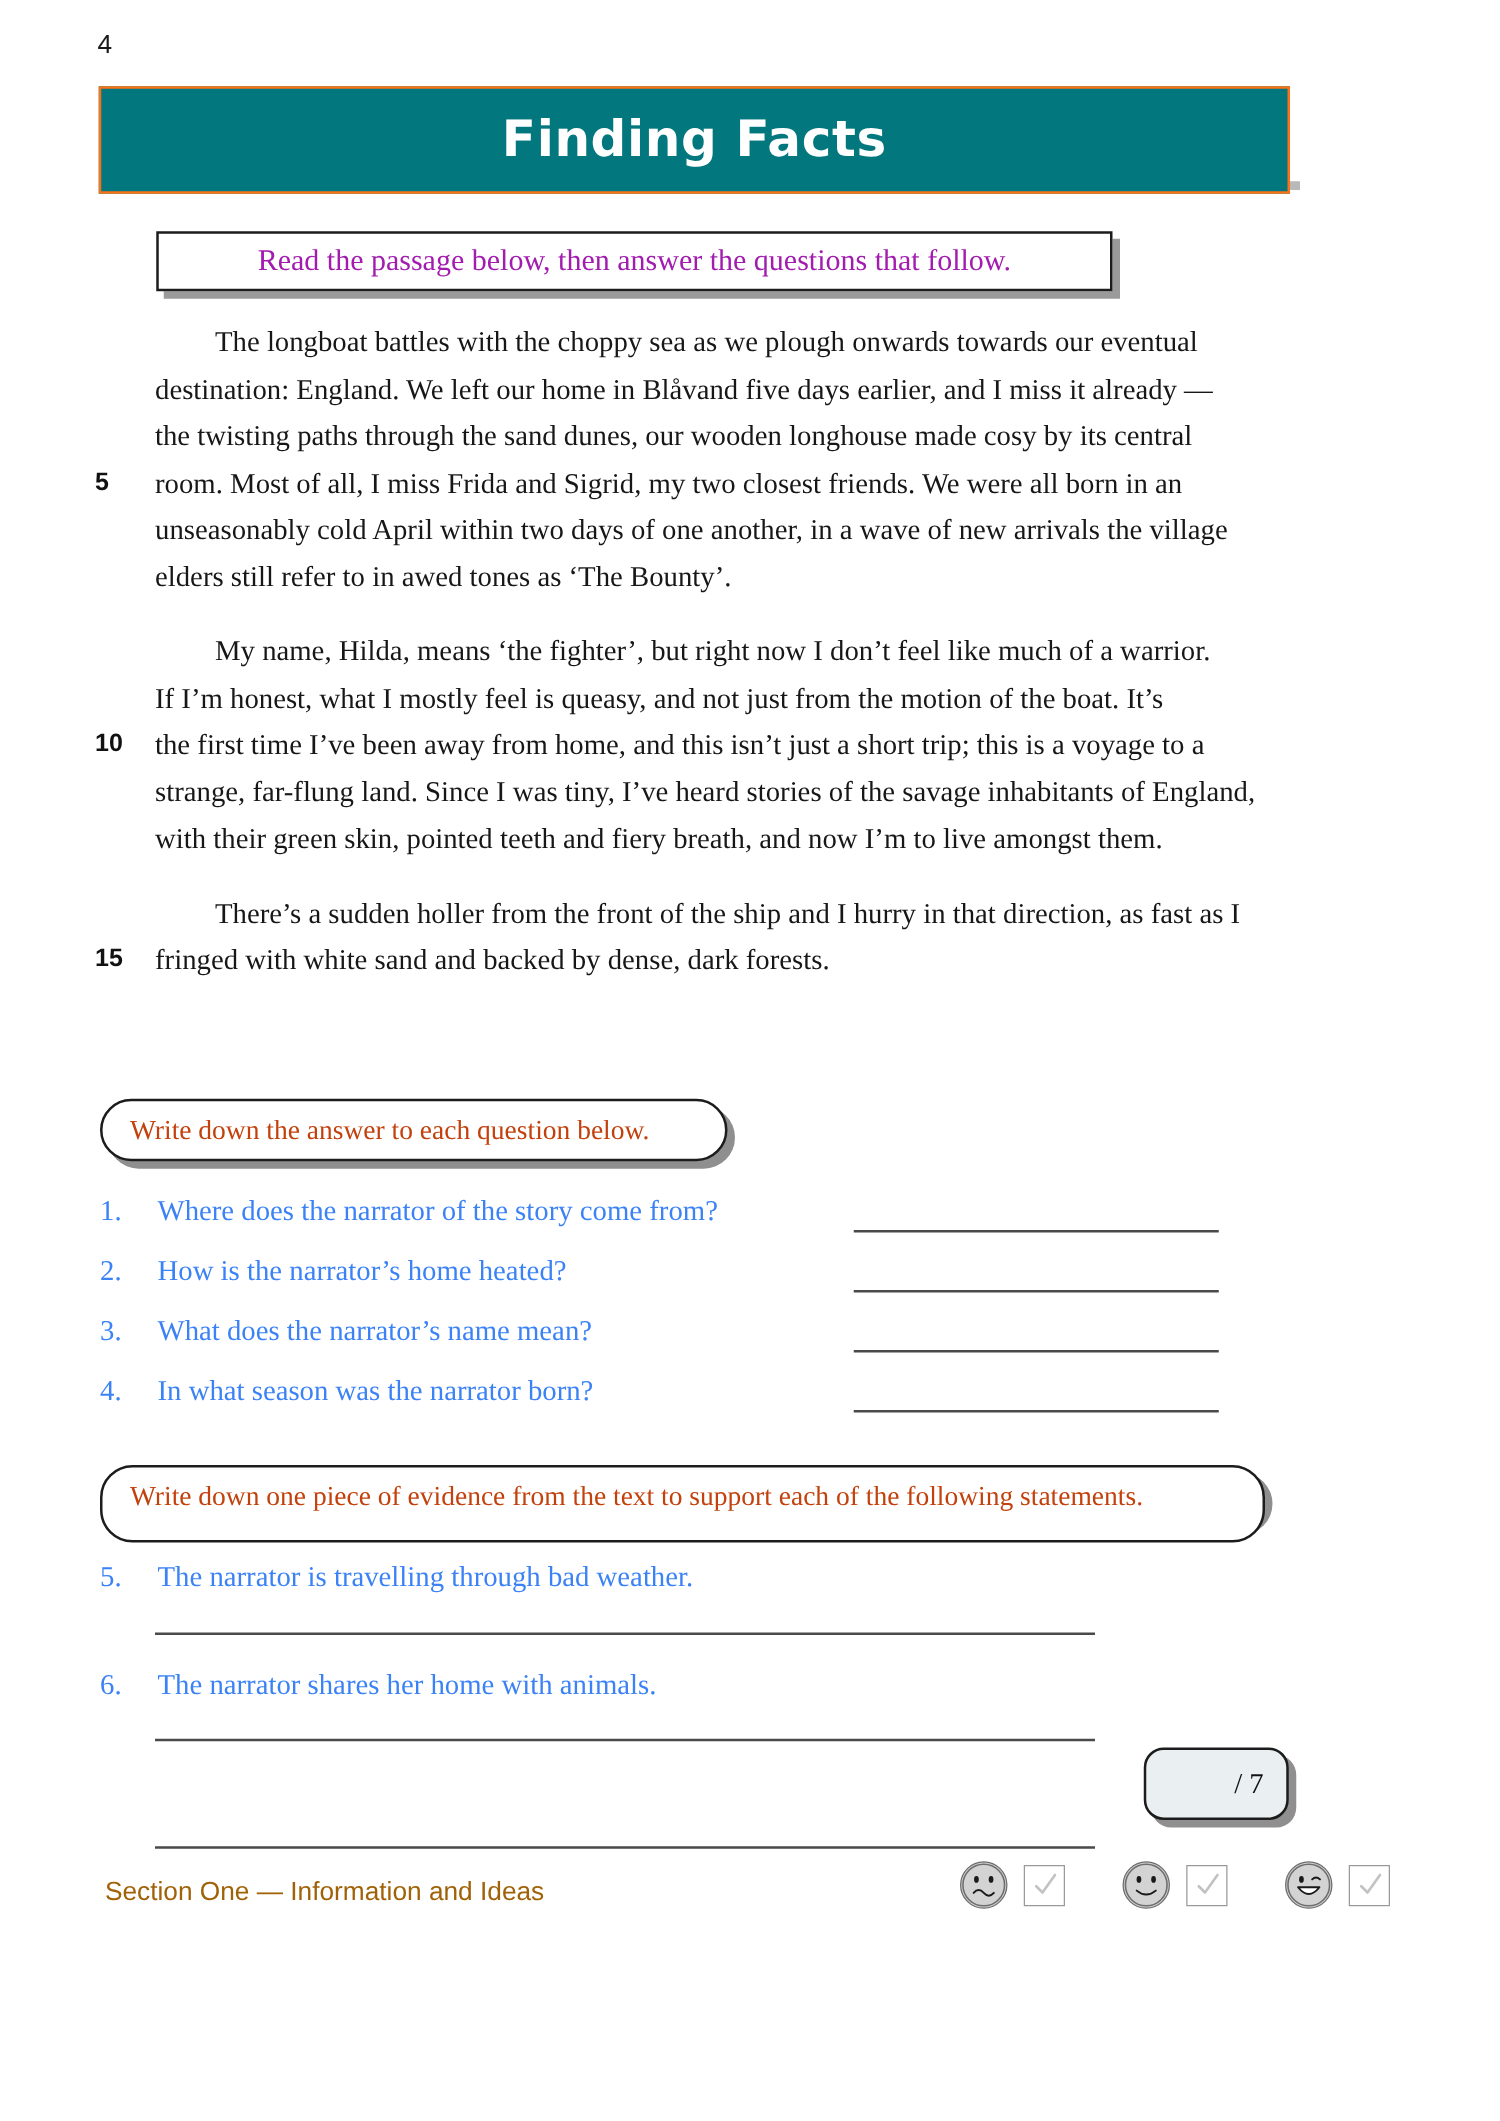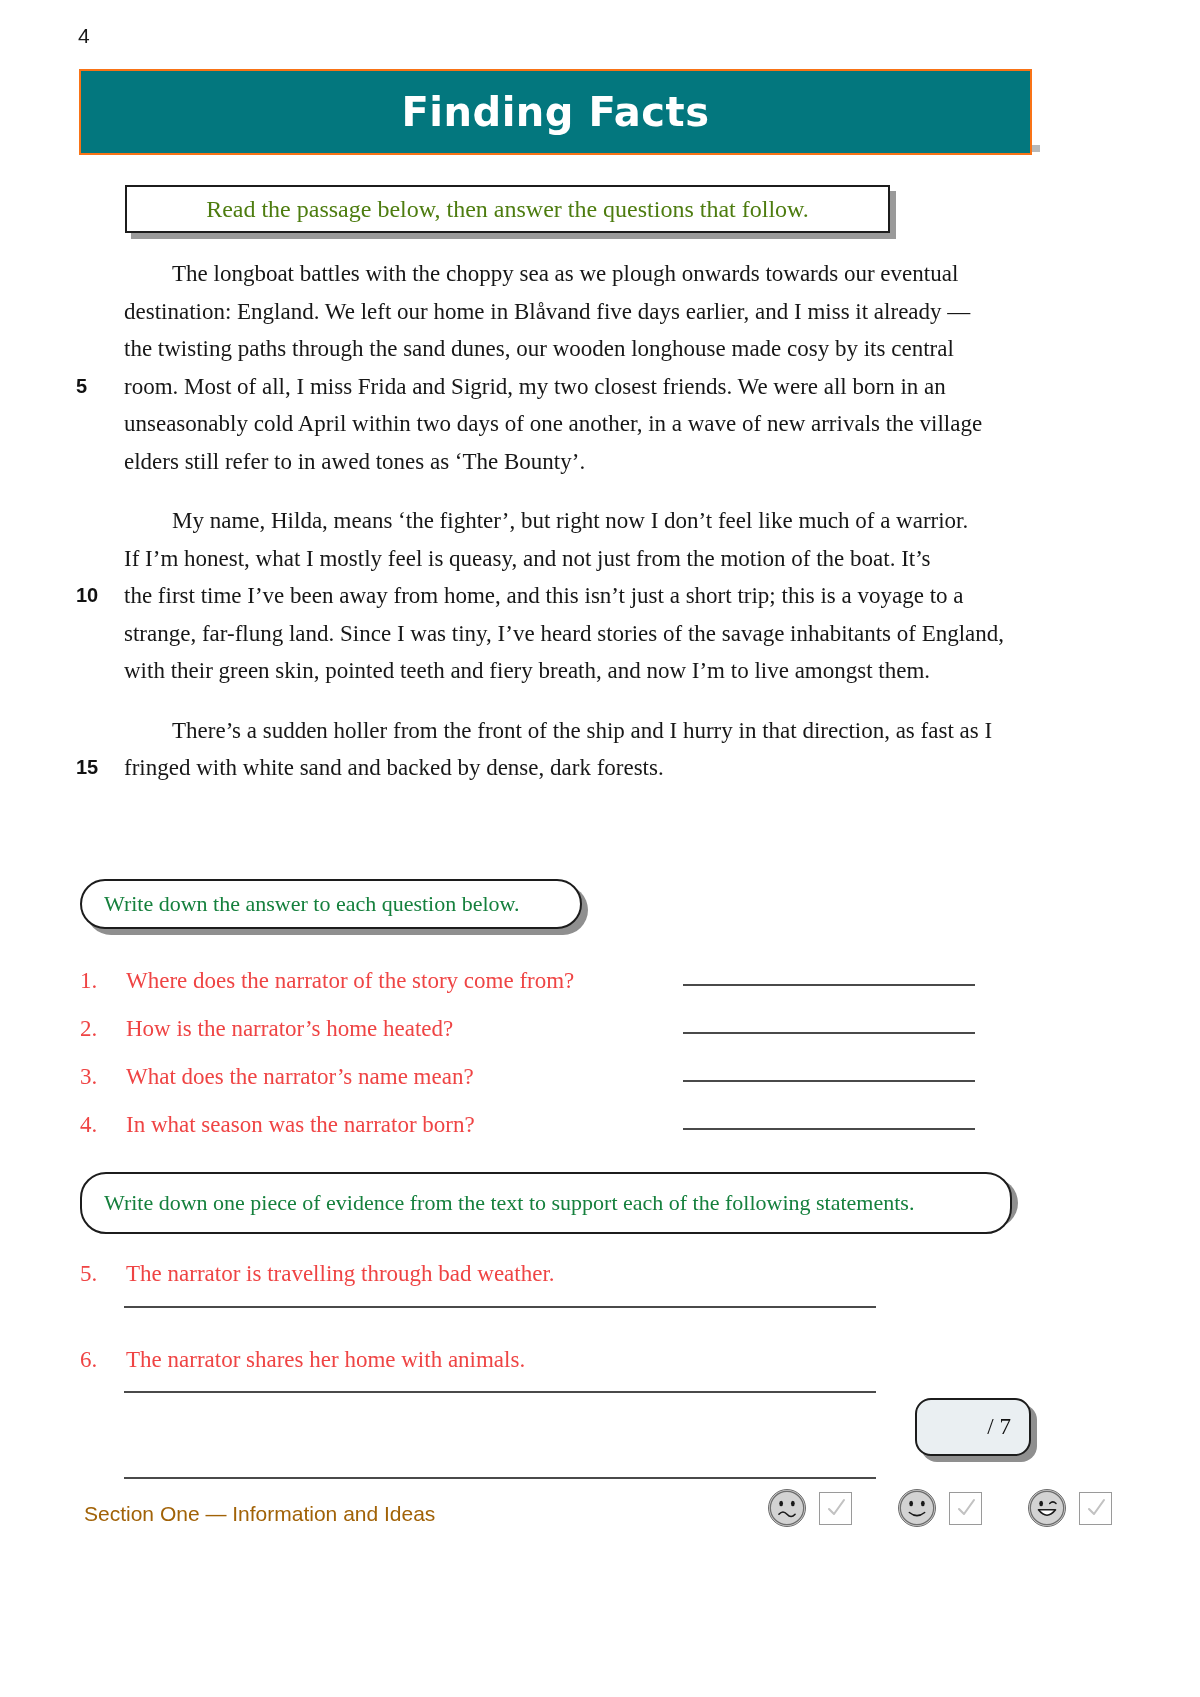--- a/index.html
+++ b/index.html
@@ -77,21 +77,21 @@
   .instruction-rect-shadow {
     position: absolute;
     left: 131px;
     top: 191px;
     width: 765px;
     height: 48px;
     background: #9a9a9a;
   }
   .instruction-rect .itext {
     font-size: 24px;
-    color: #4d7c0f;
+    color: #a21caf;
   }
 
   
   .passage {
     position: absolute;
     left: 124px;
     top: 255px;
     width: 910px;
   }
   .pline {
@@ -116,24 +116,24 @@
   .para-gap { height: 22px; }
 
   
   .pill {
     position: absolute;
     border: 2.5px solid #1c1c1c;
     border-radius: 26px;
     background: #ffffff;
     box-sizing: border-box;
     display: flex;
-    align-items: center;
-    padding: 0 22px;
+    align-items: flex-start;
+    padding: 10px 22px;
     font-size: 22px;
-    color: #15803d;
+    color: #c2410c;
   }
   .pill-shadow {
     position: absolute;
     border-radius: 26px;
     background: #8f8f8f;
   }
   #pill-answers {
     left: 80px; top: 879px; width: 502px; height: 50px;
   }
   #pill-answers-shadow {
@@ -143,23 +143,22 @@
     left: 80px; top: 1172px; width: 932px; height: 62px;
   }
   #pill-evidence-shadow {
     left: 86px; top: 1178px; width: 932px; height: 50px;
   }
 
   
   .q {
     position: absolute;
     font-size: 23px;
-    color: #ef4444;
+    color: #3b82f6;
     white-space: nowrap;
-    margin-top: 12px;
   }
   .q .qnum {
     display: inline-block;
     width: 46px;
     font-size: 23px;
   }
 
   
   .ansline {
     position: absolute;

